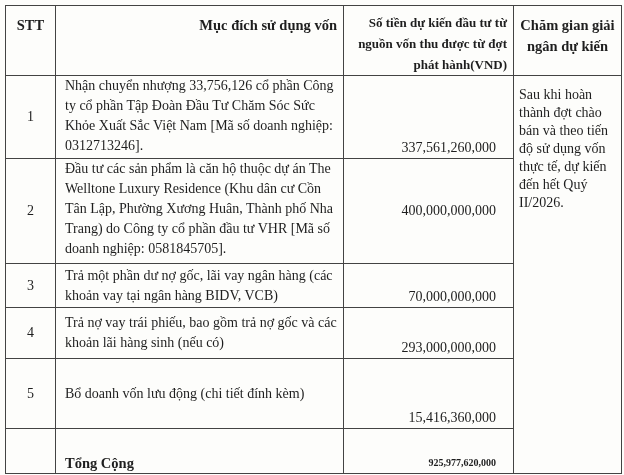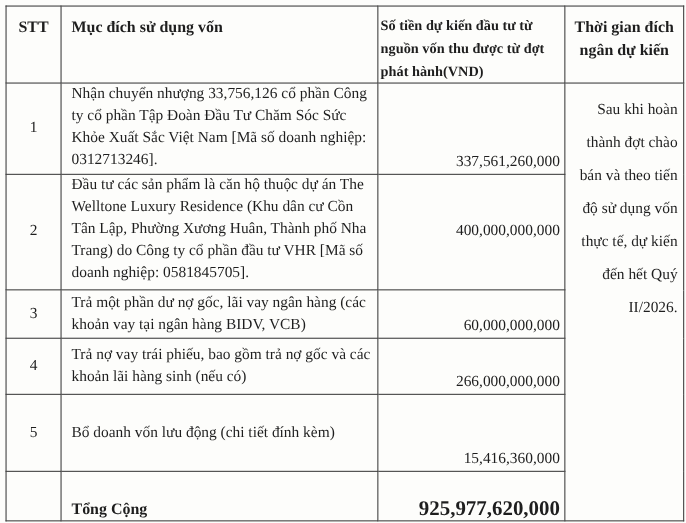--- a/index.html
+++ b/index.html
@@ -39,99 +39,99 @@
   tr.h-r5{height:70px;}
   tr.h-total{height:45px;}
   
   .doc-table th{
     font-weight:bold;
     vertical-align:top;
     font-size:14.5px;
     line-height:21px;
   }
   th.th-stt{text-align:center;padding-top:9px;}
-  th.th-purpose{text-align:left;padding:9px 6px 0 9px;}
+  th.th-purpose{text-align:right;padding:9px 6px 0 9px;}
   th.th-amount{
-    text-align:left;
+    text-align:right;
     padding:6px 6px 0 2px;
     font-size:13px;
     white-space:pre-line;
   }
   th.th-time{
     text-align:center;
     padding:9px 3px 0 3px;
     white-space:pre-line;
   }
   
   td.stt{text-align:center;vertical-align:middle;}
   td.purpose{text-align:left;padding-left:9px;padding-right:1px;}
-  td.amount{text-align:right;padding-right:4px;}
+  td.amount{text-align:right;padding-right:17px;}
   td.time-note{
-    text-align:right;
+    text-align:left;
     vertical-align:top;
     padding:10px 5px 0 5px;
-    line-height:30px;
+    line-height:18px;
   }
   .va-t{vertical-align:top;padding-top:2px;}
   .va-m{vertical-align:middle;}
   .va-b{vertical-align:bottom;}
   .pt-13{padding-top:13px;}
   .pb-18{padding-bottom:18px;}
   .pb-14{padding-bottom:14px;}
   .pb-6{padding-bottom:6px;}
   .pb-5{padding-bottom:5px;}
   .pb-4{padding-bottom:4px;}
   .pb-1{padding-bottom:1px;}
   .bold{font-weight:bold;}
   td.total-label{font-size:14.5px;margin-top:48px;}
-  td.total-amount{font-size:19px;}
+  td.total-amount{font-size:10px;}
 </style>
 </head>
 <body>
 
 <div class="page">
   <table class="doc-table">
     <colgroup>
       <col class="c-stt">
       <col class="c-purpose">
       <col class="c-amount">
       <col class="c-time">
     </colgroup>
     <thead>
       <tr class="h-header">
         <th class="th-stt">STT</th>
         <th class="th-purpose">Mục đích sử dụng vốn</th>
         <th class="th-amount">Số tiền dự kiến đầu tư từ
 nguồn vốn thu được từ đợt
 phát hành(VND)</th>
-        <th class="th-time">Thời gian đích
+        <th class="th-time">Chăm gian giải
 ngân dự kiến</th>
       </tr>
     </thead>
     <tbody>
       <tr class="h-r1">
         <td class="stt">1</td>
         <td class="purpose va-t">Nhận chuyển nhượng 33,756,126 cổ phần Công ty cổ phần Tập Đoàn Đầu Tư Chăm Sóc Sức Khỏe Xuất Sắc Việt Nam [Mã số doanh nghiệp: 0312713246].</td>
         <td class="amount va-b pb-18">337,561,260,000</td>
         <td class="time-note" rowspan="6">Sau khi hoàn thành đợt chào bán và theo tiến độ sử dụng vốn thực tế, dự kiến đến hết Quý II/2026.</td>
       </tr>
       <tr class="h-r2">
         <td class="stt">2</td>
         <td class="purpose va-t">Đầu tư các sản phẩm là căn hộ thuộc dự án The Welltone Luxury Residence (Khu dân cư Cồn Tân Lập, Phường Xương Huân, Thành phố Nha Trang) do Công ty cổ phần đầu tư VHR [Mã số doanh nghiệp: 0581845705].</td>
         <td class="amount va-m pt-13">400,000,000,000</td>
       </tr>
       <tr class="h-r3">
         <td class="stt">3</td>
         <td class="purpose va-m">Trả một phần dư nợ gốc, lãi vay ngân hàng (các khoản vay tại ngân hàng BIDV, VCB)</td>
-        <td class="amount va-b pb-1">60,000,000,000</td>
+        <td class="amount va-b pb-1">70,000,000,000</td>
       </tr>
       <tr class="h-r4">
         <td class="stt">4</td>
         <td class="purpose va-m">Trả nợ vay trái phiếu, bao gồm trả nợ gốc và các khoản lãi hàng sinh (nếu có)</td>
-        <td class="amount va-b pb-6">266,000,000,000</td>
+        <td class="amount va-b pb-6">293,000,000,000</td>
       </tr>
       <tr class="h-r5">
         <td class="stt">5</td>
         <td class="purpose va-m">Bổ doanh vốn lưu động (chi tiết đính kèm)</td>
         <td class="amount va-b pb-14">15,416,360,000</td>
       </tr>
       <tr class="h-total">
         <td class="stt"></td>
         <td class="purpose va-b pb-5 bold total-label">Tổng Cộng</td>
         <td class="amount va-b pb-4 bold total-amount">925,977,620,000</td>

